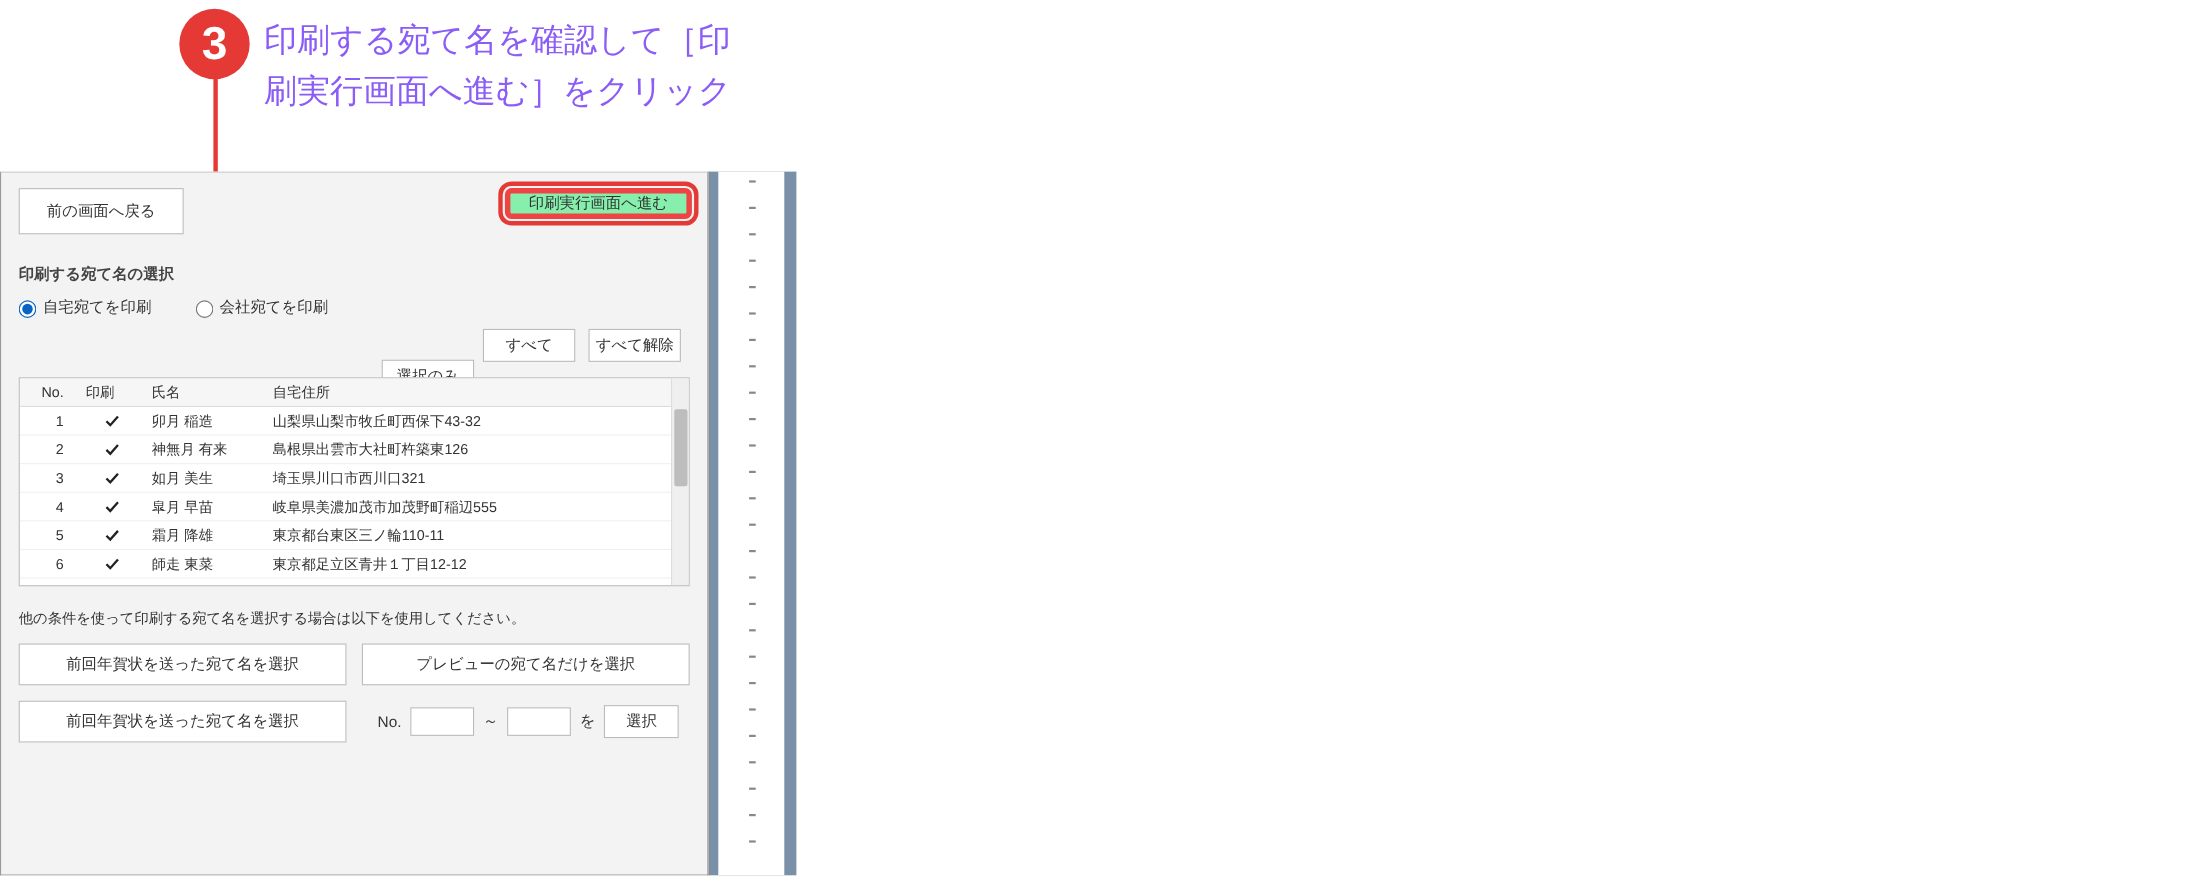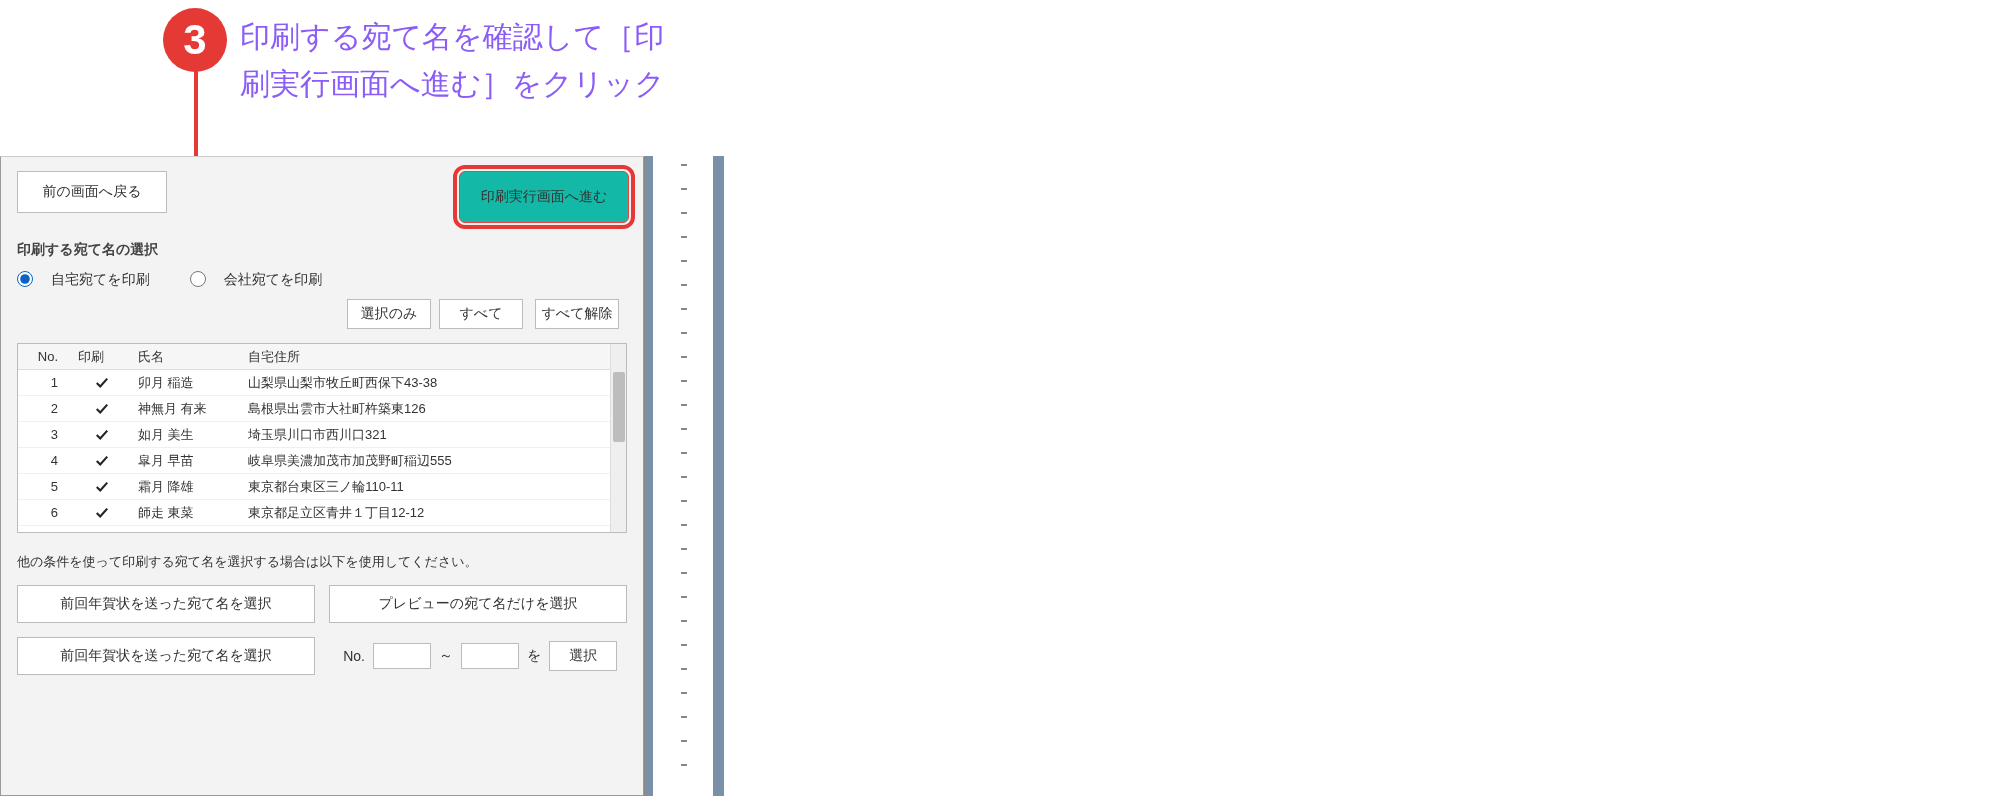--- a/index.html
+++ b/index.html
@@ -35,36 +35,36 @@
   .ruler-tick { position: absolute; left: 28px; width: 6px; height: 2px; background: #888; }
 
   .toolbar { position: relative; height: 70px; }
   .btn {
     display: inline-flex; align-items: center; justify-content: center;
     background: #fff; border: 1px solid #bbb; color: #333;
     font-size: 14px; cursor: pointer; user-select: none;
   }
   .btn-back { position: absolute; left: 16px; top: 14px; width: 150px; height: 42px; }
   .btn-next {
-    position: absolute; right: 14px; top: 14px; width: 170px; height: 52px;
-    background: #14b8a6; border: 1px solid #ef4444;
+    position: absolute; right: 14px; top: 14px; width: 170px; height: 28px;
+    background: #86efac; border: 5px solid #ef4444;
     outline: 4px solid #e53935; outline-offset: 2px; border-radius: 6px;
   }
 
   .section { padding: 0 16px; }
   .sec-title { font-size: 14px; font-weight: 700; color: #444; margin-top: 14px; }
   .sec-sub   { font-size: 13px; color: #444; margin-top: 8px; }
 
   .radios { display: flex; gap: 40px; margin-top: 12px; align-items: center; }
-  .radio { display: flex; align-items: flex-start; gap: 18px; font-size: 14px; color: #333; }
+  .radio { display: flex; align-items: flex-end; gap: 6px; font-size: 14px; color: #333; }
   .radio input { width: 16px; height: 16px; accent-color: #0a63c2; }
 
   .filter-row { position: relative; height: 38px; margin-top: 10px; }
   .small-btn { position: absolute; top: 0; height: 30px; width: 84px; }
-  .sb1 { right: 196px; }
+  .sb1 { right: 196px; margin-top: 28px; }
   .sb2 { right: 104px; }
   .sb3 { right: 8px; }
 
   .table-wrap { margin-top: 6px; border: 1px solid #bbb; background: #fff; height: 190px; position: relative; overflow: hidden; }
   .thead, .trow { display: grid; grid-template-columns: 54px 60px 110px 1fr; align-items: center; height: 26px; font-size: 13px; color: #333; padding-right: 18px; }
   .thead { background: #f6f6f6; border-bottom: 1px solid #ddd; font-weight: 400; color: #333; }
   .thead > div, .trow > div { padding: 0 6px; white-space: nowrap; overflow: hidden; }
   .trow { border-bottom: 1px solid #f0f0f0; }
   .num  { text-align: right; padding-right: 14px !important; }
   .chk  { display: flex; align-items: center; justify-content: center; }
@@ -163,21 +163,21 @@
       </div>
       <div id="rows">
           <div class="trow">
             <div class="num">1</div>
             <div class="chk">
               <svg viewBox="0 0 16 16">
                 <path d="M2 8 L6 12 L14 3" stroke="#222" stroke-width="2.4" fill="none"></path>
               </svg>
             </div>
             <div>卯月 稲造</div>
-            <div>山梨県山梨市牧丘町西保下43-38</div>
+            <div>山梨県山梨市牧丘町西保下43-32</div>
           </div>
           <div class="trow">
             <div class="num">2</div>
             <div class="chk">
               <svg viewBox="0 0 16 16">
                 <path d="M2 8 L6 12 L14 3" stroke="#222" stroke-width="2.4" fill="none"></path>
               </svg>
             </div>
             <div>神無月 有来</div>
             <div>島根県出雲市大社町杵築東126</div>

